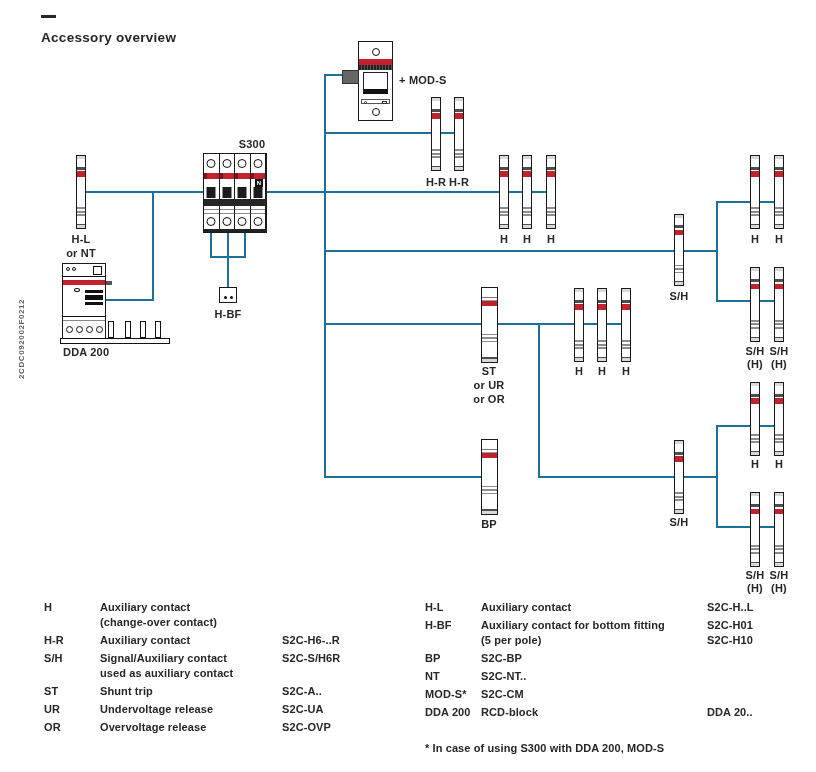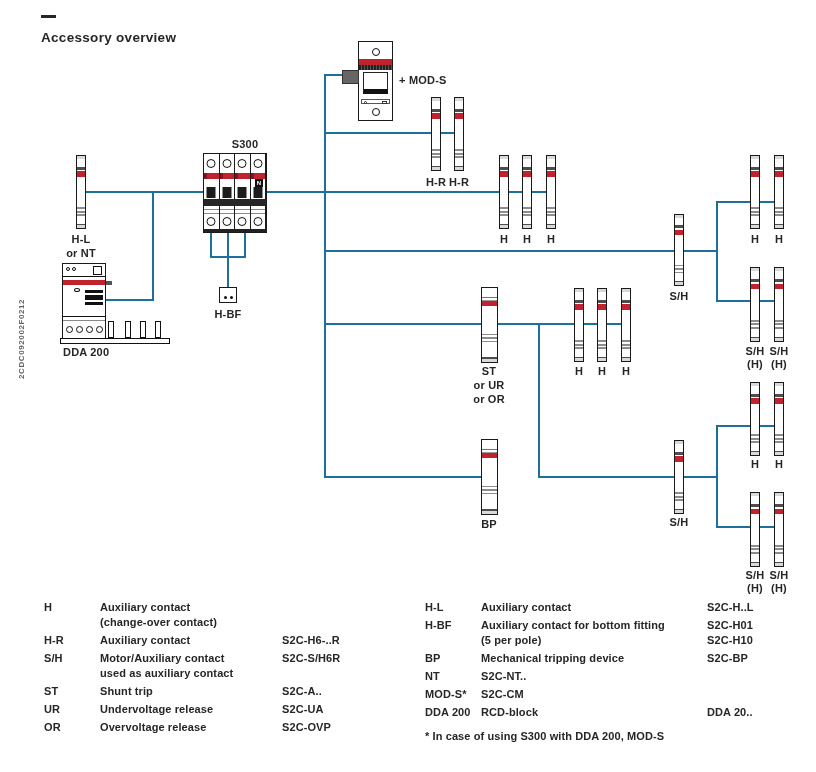--- a/index.html
+++ b/index.html
@@ -109,21 +109,21 @@
   
   #sidecode{position:absolute;left:17px;top:243px;height:136px;writing-mode:vertical-rl;
       transform:rotate(180deg);font-size:8px;color:#666;letter-spacing:.6px;font-weight:bold}
   
   .legend{position:absolute;font-size:11px;font-weight:bold;line-height:15px;color:var(--ink);letter-spacing:.1px}
   .lrow{display:flex;margin-bottom:3px}
   .lterm{flex:0 0 56px}
   #legend-left .ldesc{flex:0 0 182px}
   #legend-right .ldesc{flex:0 0 226px}
   .ltype{flex:1}
-  #footnote{margin-top:9px}
+  #footnote{margin-top:21px}
 </style>
 </head>
 <body>
 
 <div id="page">
 
   <div id="dash"></div>
   <div id="title">Accessory overview</div>
   <div id="sidecode">2CDC092002F0212</div>
 
@@ -252,21 +252,21 @@
   <div class="pin" style="left:155px"></div>
   <div id="ddaplate"></div>
 
   <div id="hbf">
     <i style="left:4px"></i>
       <i style="left:10px"></i>
   </div>
 
   <div class="lbl" style="left:61px;top:233px;width:40px">H-L</div>
   <div class="lbl" style="left:56px;top:247px;width:50px">or NT</div>
-  <div class="lbl" style="left:213px;top:138px;width:64px">S300</div>
+  <div class="lbl" style="left:220px;top:138px;width:64px">S300</div>
   <div class="lbl la" style="left:399px;top:74px">+ MOD-S</div>
   <div class="lbl" style="left:416px;top:176px;width:40px">H-R</div>
   <div class="lbl" style="left:439px;top:176px;width:40px">H-R</div>
   <div class="lbl" style="left:489px;top:233px;width:30px">H</div>
   <div class="lbl" style="left:512px;top:233px;width:30px">H</div>
   <div class="lbl" style="left:536px;top:233px;width:30px">H</div>
   <div class="lbl" style="left:659px;top:290px;width:40px">S/H</div>
   <div class="lbl" style="left:740px;top:233px;width:30px">H</div>
   <div class="lbl" style="left:764px;top:233px;width:30px">H</div>
   <div class="lbl" style="left:735px;top:345px;width:40px">S/H</div>
@@ -301,21 +301,21 @@
     <div class="lrow">
       <div class="lterm">H-R</div>
       <div class="ldesc">
           <div>Auxiliary contact</div>
         </div>
       <div class="ltype">S2C-H6-..R</div>
     </div>
     <div class="lrow">
       <div class="lterm">S/H</div>
       <div class="ldesc">
-          <div>Motor/Auxiliary contact</div>
+          <div>Signal/Auxiliary contact</div>
           <div>used as auxiliary contact</div>
         </div>
       <div class="ltype">S2C-S/H6R</div>
     </div>
     <div class="lrow">
       <div class="lterm">ST</div>
       <div class="ldesc">
           <div>Shunt trip</div>
         </div>
       <div class="ltype">S2C-A..</div>
@@ -350,23 +350,20 @@
           <div>Auxiliary contact for bottom fitting</div>
           <div>(5 per pole)</div>
         </div>
       <div class="ltype">
           <div>S2C-H01</div>
           <div>S2C-H10</div>
         </div>
     </div>
     <div class="lrow">
       <div class="lterm">BP</div>
-      <div class="ldesc">
-          <div>Mechanical tripping device</div>
-        </div>
       <div class="ltype">S2C-BP</div>
     </div>
     <div class="lrow">
       <div class="lterm">NT</div>
       <div class="ltype">S2C-NT..</div>
     </div>
     <div class="lrow">
       <div class="lterm">MOD-S*</div>
       <div class="ltype">S2C-CM</div>
     </div>

